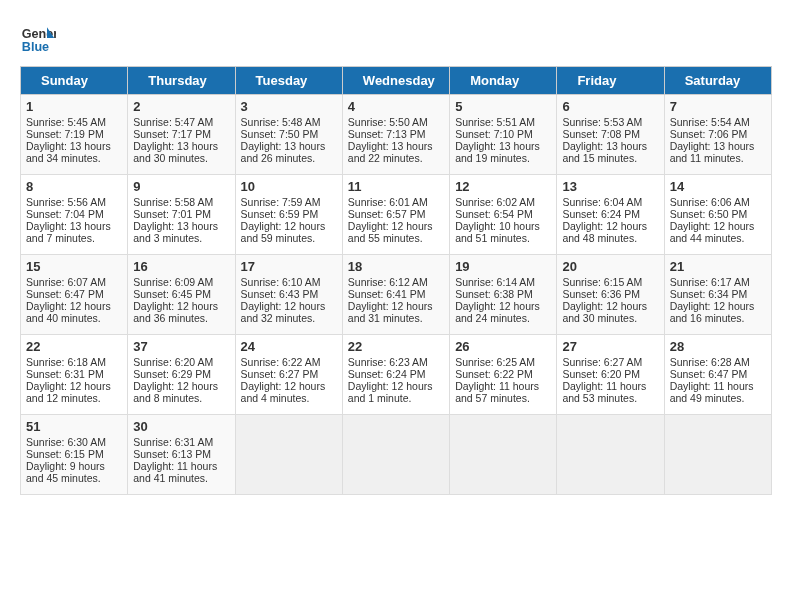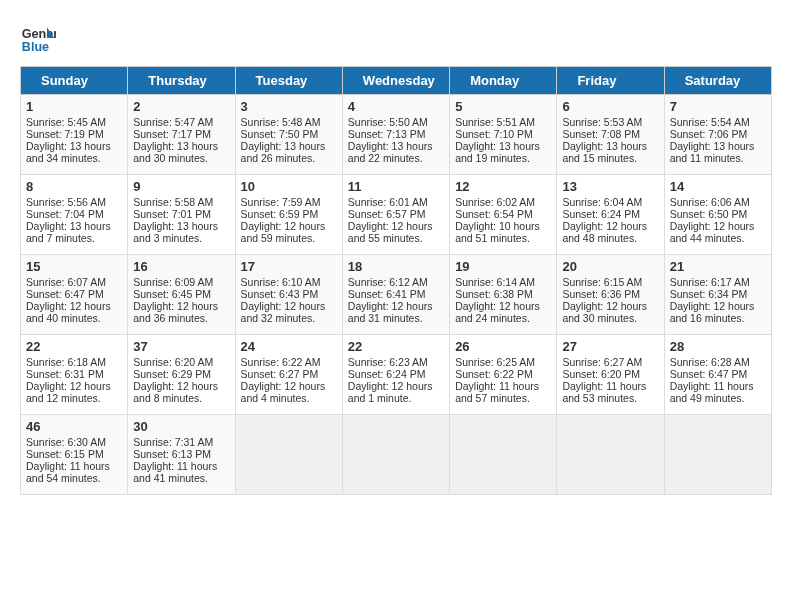--- a/index.html
+++ b/index.html
@@ -150,22 +150,22 @@
       <tr>
         <td><span class="day-num">22</span><span>Sunrise: 6:18 AM</span><br><span>Sunset: 6:31 PM</span><br><span>Daylight: 12 hours and 12 minutes.</span></td>
         <td><span class="day-num">37</span><span>Sunrise: 6:20 AM</span><br><span>Sunset: 6:29 PM</span><br><span>Daylight: 12 hours and 8 minutes.</span></td>
         <td><span class="day-num">24</span><span>Sunrise: 6:22 AM</span><br><span>Sunset: 6:27 PM</span><br><span>Daylight: 12 hours and 4 minutes.</span></td>
         <td><span class="day-num">22</span><span>Sunrise: 6:23 AM</span><br><span>Sunset: 6:24 PM</span><br><span>Daylight: 12 hours and 1 minute.</span></td>
         <td><span class="day-num">26</span><span>Sunrise: 6:25 AM</span><br><span>Sunset: 6:22 PM</span><br><span>Daylight: 11 hours and 57 minutes.</span></td>
         <td><span class="day-num">27</span><span>Sunrise: 6:27 AM</span><br><span>Sunset: 6:20 PM</span><br><span>Daylight: 11 hours and 53 minutes.</span></td>
         <td><span class="day-num">28</span><span>Sunrise: 6:28 AM</span><br><span>Sunset: 6:47 PM</span><br><span>Daylight: 11 hours and 49 minutes.</span></td>
       </tr>
       <tr>
-        <td><span class="day-num">46</span><span>Sunrise: 6:30 AM</span><br><span>Sunset: 6:15 PM</span><br><span>Daylight: 11 hours and 54 minutes.</span></td>
-        <td><span class="day-num">30</span><span>Sunrise: 7:31 AM</span><br><span>Sunset: 6:13 PM</span><br><span>Daylight: 11 hours and 41 minutes.</span></td>
+        <td><span class="day-num">51</span><span>Sunrise: 6:30 AM</span><br><span>Sunset: 6:15 PM</span><br><span>Daylight: 9 hours and 45 minutes.</span></td>
+        <td><span class="day-num">30</span><span>Sunrise: 6:31 AM</span><br><span>Sunset: 6:13 PM</span><br><span>Daylight: 11 hours and 41 minutes.</span></td>
         <td class="empty-cell"></td>
         <td class="empty-cell"></td>
         <td class="empty-cell"></td>
         <td class="empty-cell"></td>
         <td class="empty-cell"></td>
       </tr>
     </tbody>
 </table>
 
 </body></html>

